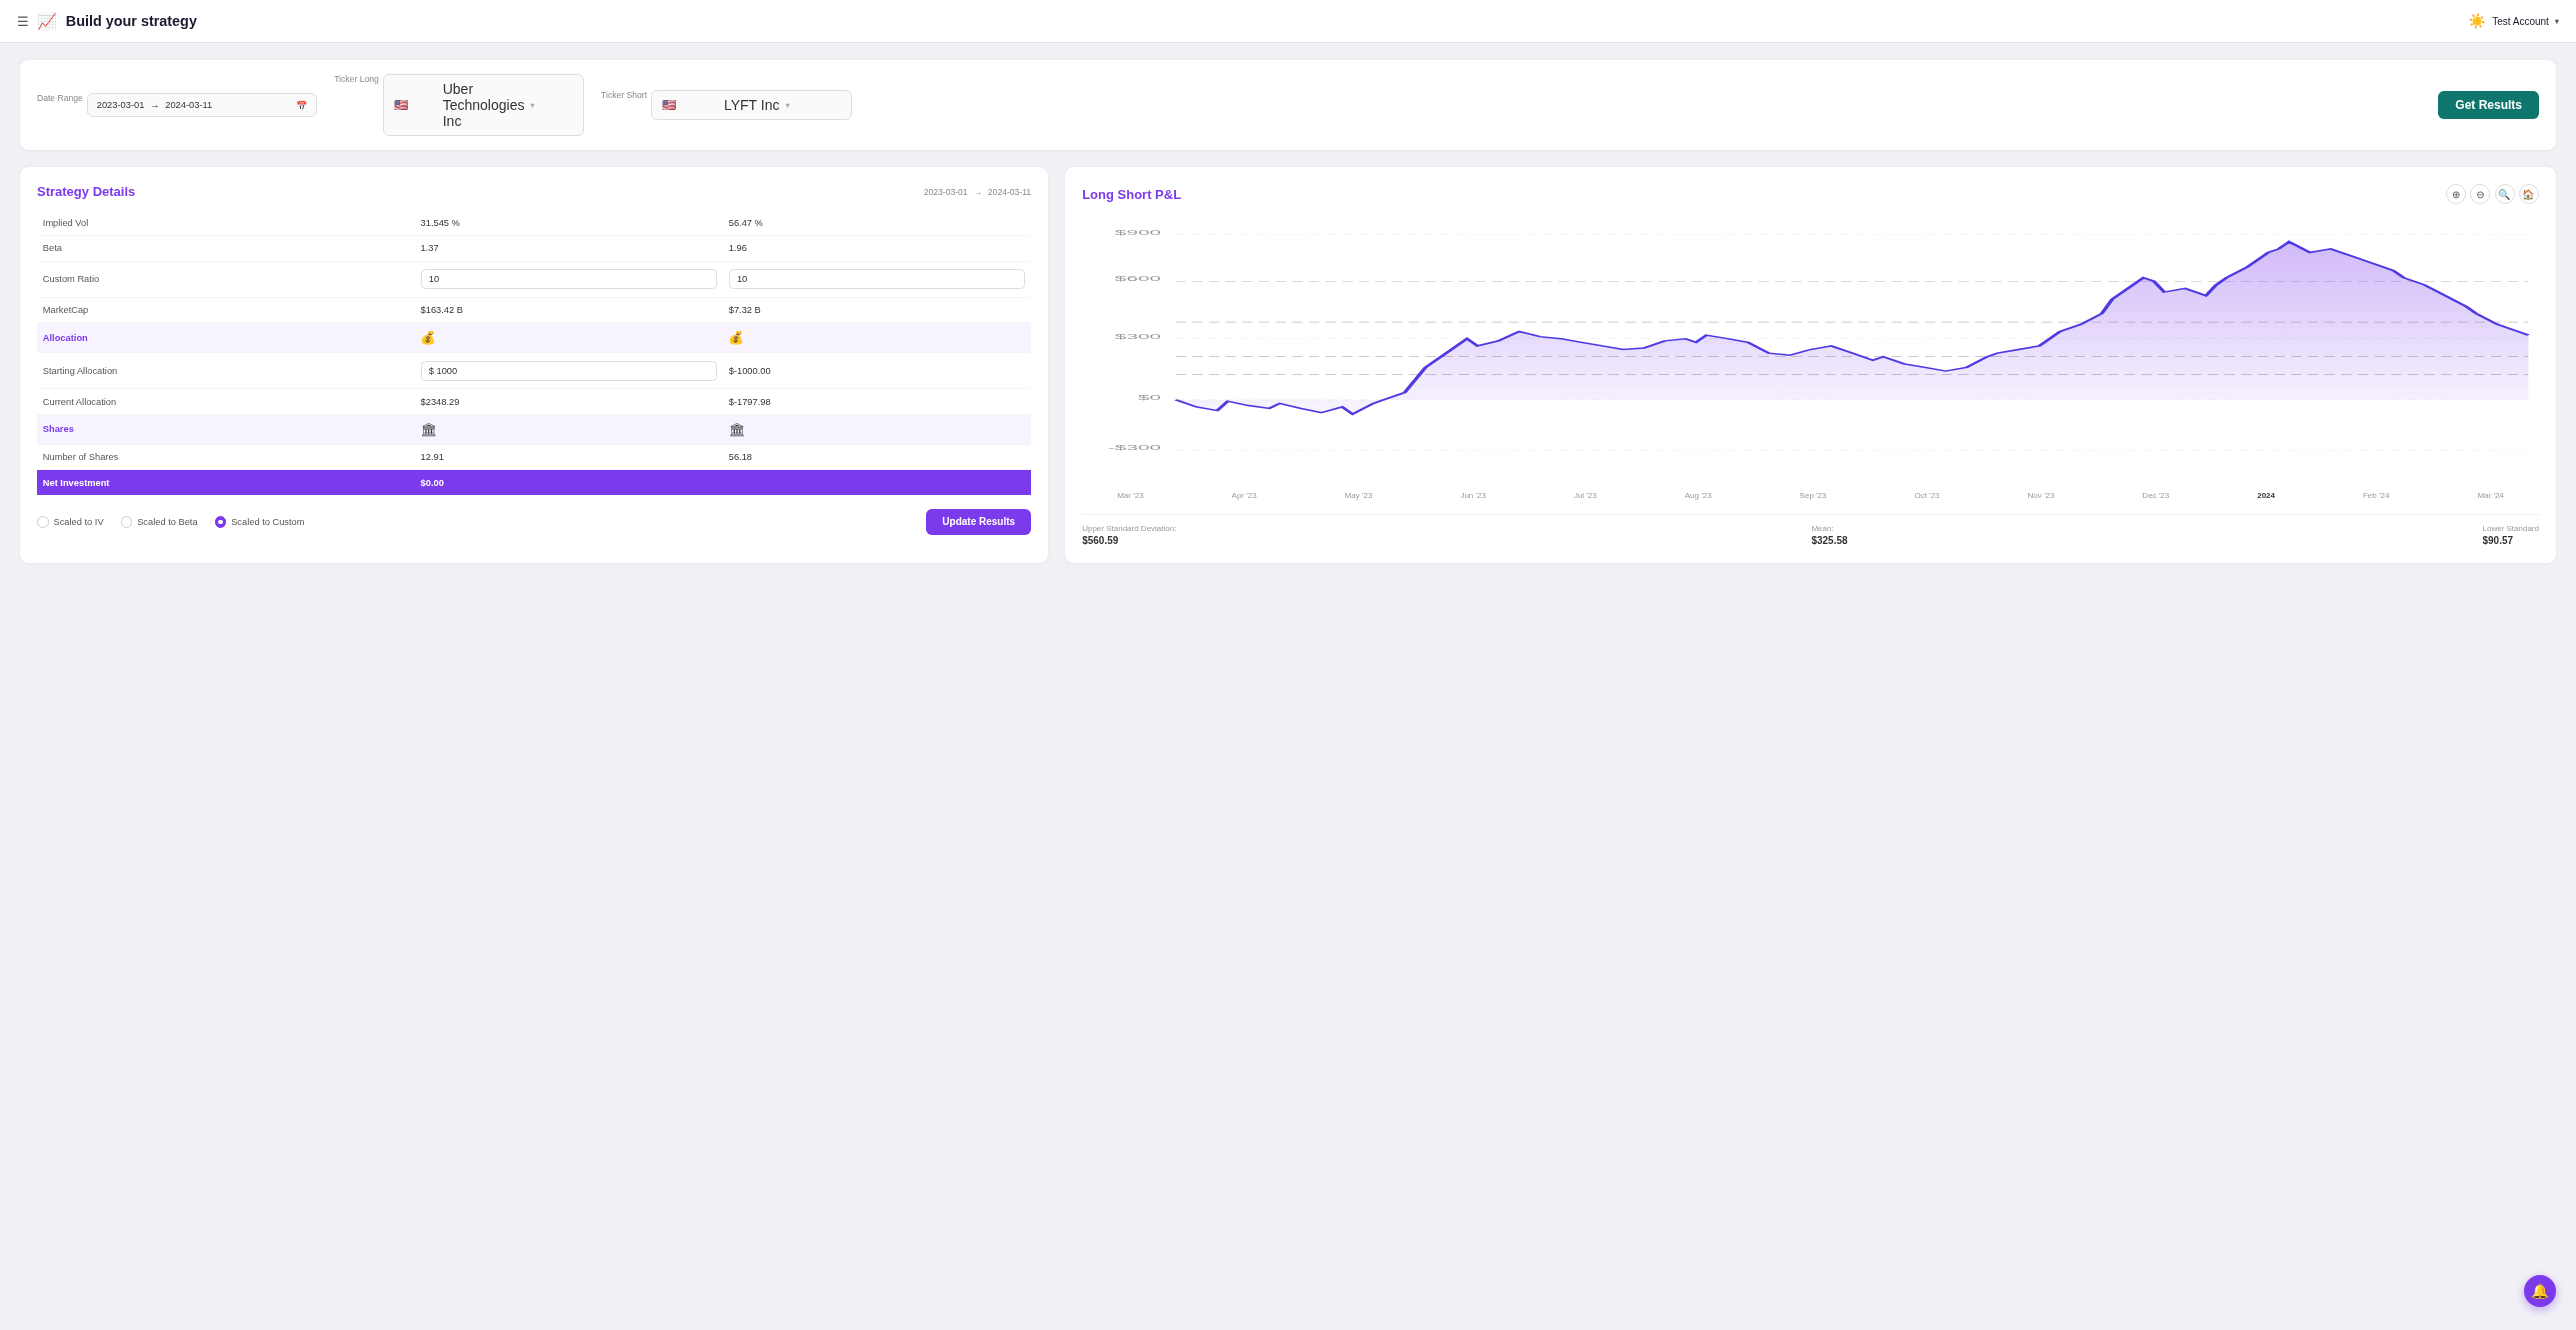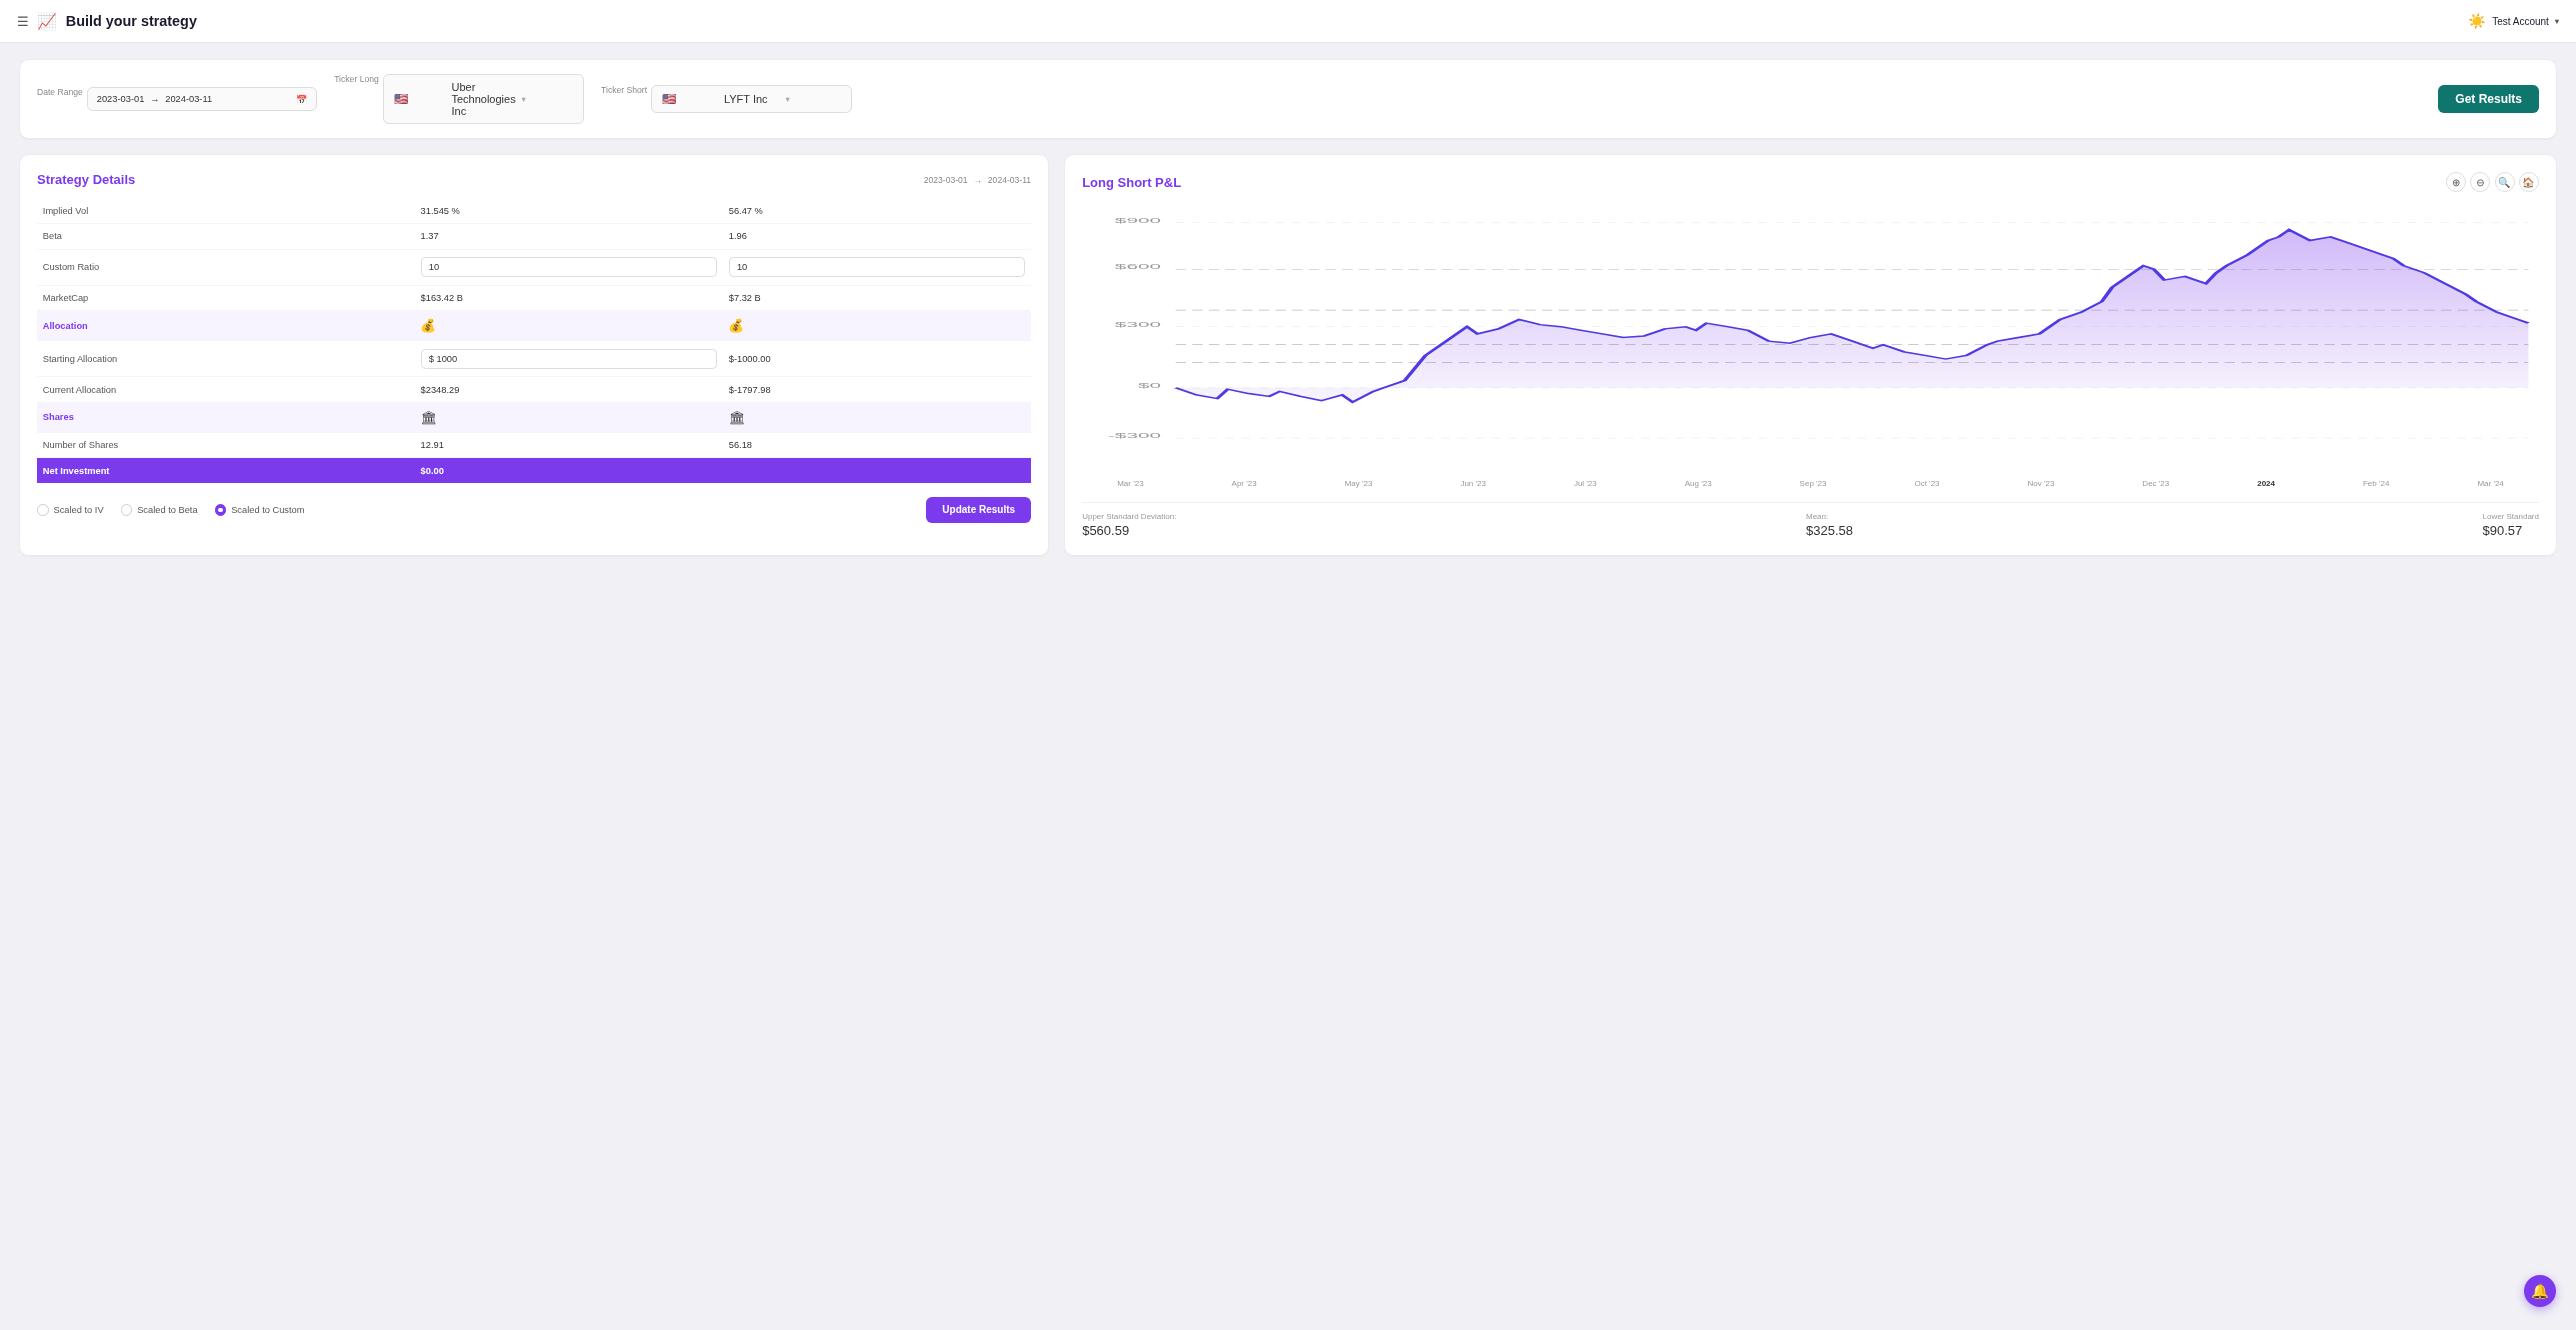--- a/index.html
+++ b/index.html
@@ -97,21 +97,21 @@
       align-items: center;
       gap: 5.8px;
       border: 0.7px solid #ddd;
       border-radius: 5.8px;
       padding: 5.8px 10px;
       min-width: 201px;
       background: #fafafa;
       cursor: pointer;
     }
     .ticker-select .flag { font-size: 11.5px; }
-    .ticker-select span { font-size: 11px; flex: 1; }
+    .ticker-select span { font-size: 14px; flex: 1; }
     .ticker-select .chevron { color: #aaa; font-size: 8.6px; }
     .get-results-btn {
       background: #0f766e;
       color: #fff;
       border: none;
       border-radius: 5.8px;
       padding: 7.2px 17px;
       font-size: 12px;
       font-weight: 600;
       cursor: pointer;
@@ -328,21 +328,21 @@
     
     .stats-bar {
       display: flex;
       justify-content: space-between;
       margin-top: 11.5px;
       padding-top: 8.6px;
       border-top: 0.7px solid #f0f0f0;
     }
     .stat-item { display: flex; flex-direction: column; gap: 2.2px; }
     .stat-label { font-size: 8px; color: #999; }
-    .stat-value { font-size: 13px; font-weight: 400; color: #333; }
+    .stat-value { font-size: 10px; font-weight: 700; color: #333; }
 
     
     .notif-bell {
       position: fixed;
       bottom: 23px;
       right: 20px;
       width: 32px; height: 32px;
       background: #7c3aed;
       border-radius: 50%;
       display: flex; align-items: center; justify-content: center;

